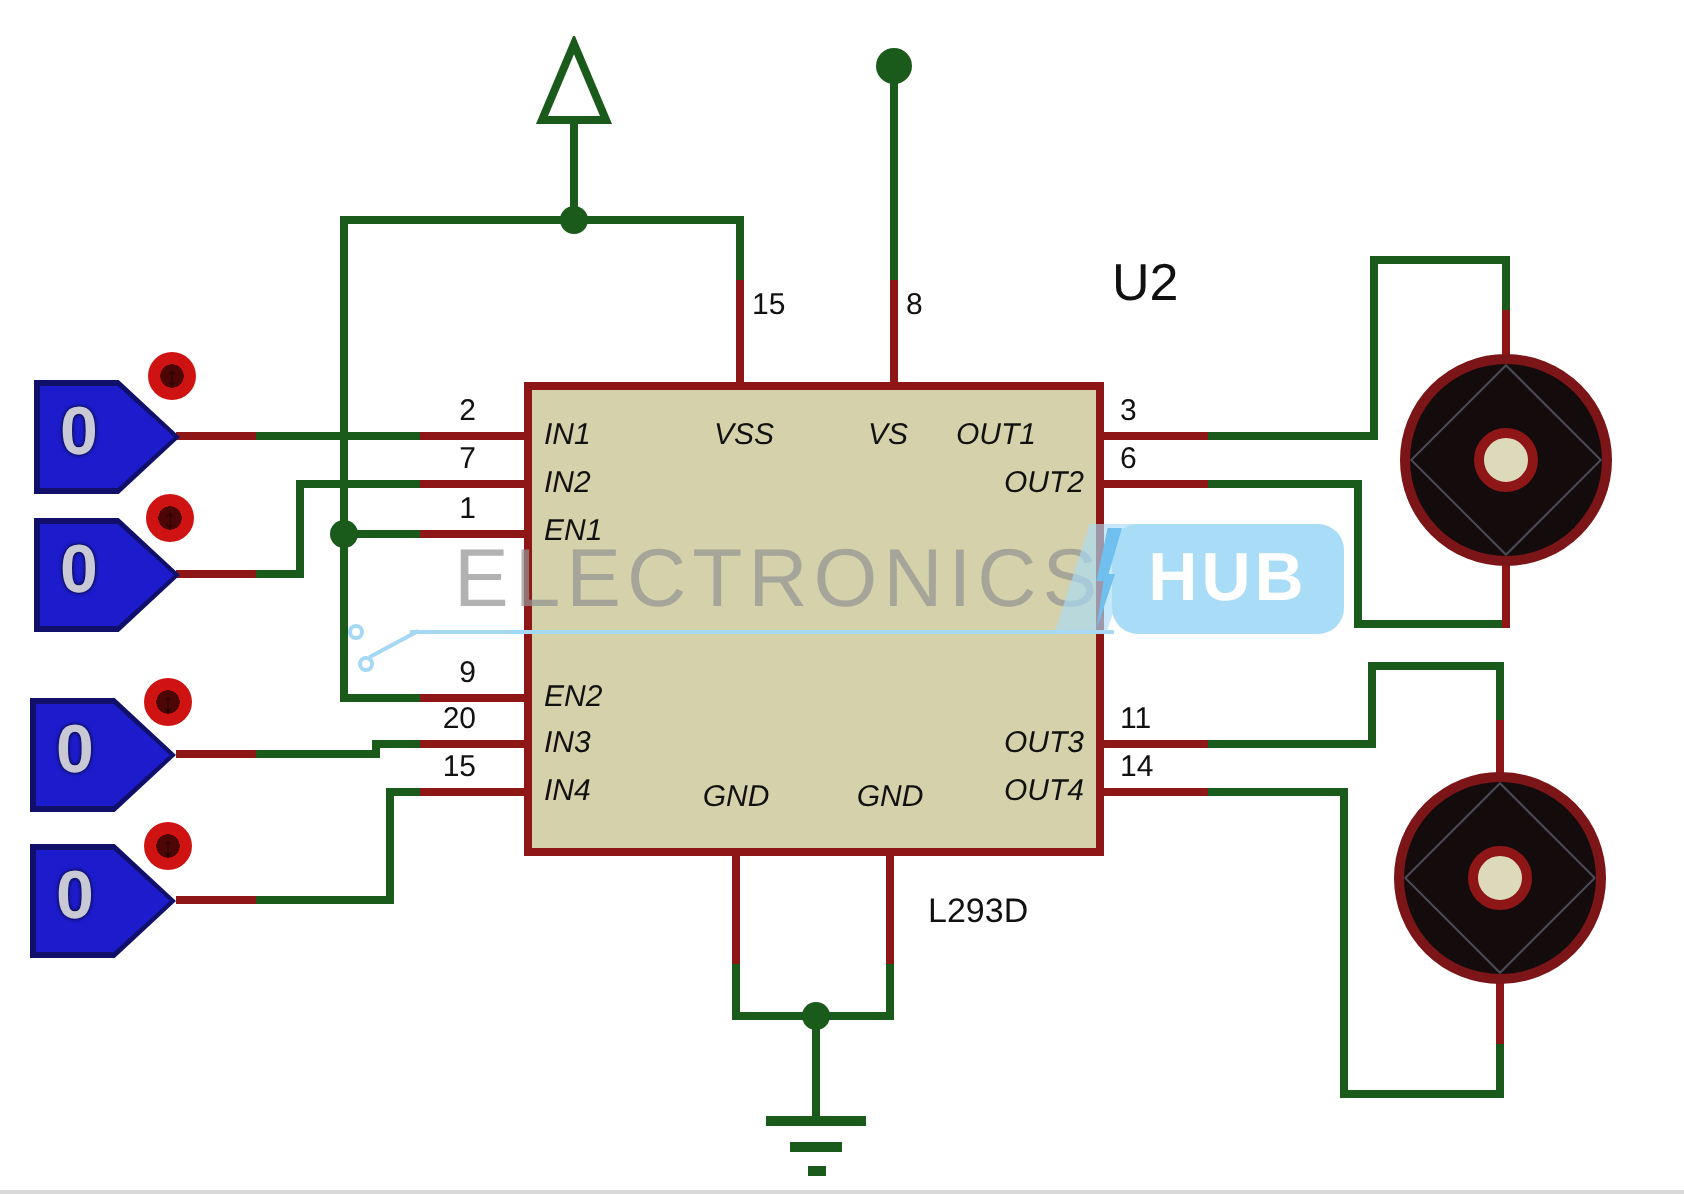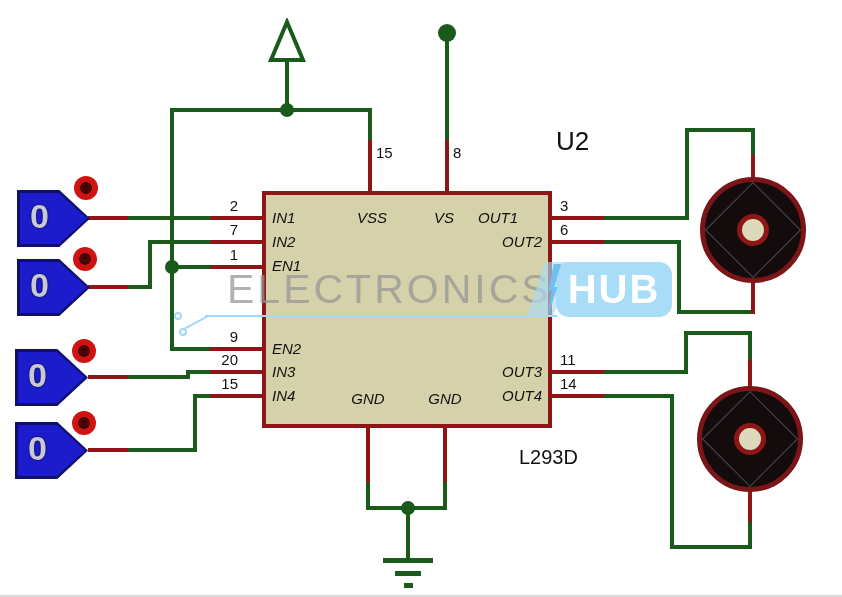--- a/index.html
+++ b/index.html
@@ -35,34 +35,34 @@
   .motor .body{position:absolute;inset:0;border-radius:50%;border:5px solid #7c1517;
       background:#140c0c;box-sizing:border-box;}
   .motor .diamond{position:absolute;left:19px;top:19px;width:68px;height:68px;
       border:1px solid #4b4b58;transform:rotate(45deg);box-sizing:border-box;}
   .motor .hub{position:absolute;left:37px;top:37px;width:32px;height:32px;border-radius:50%;
       border:5px solid #8e1616;background:#ddd9bb;box-sizing:border-box;}
   
   .supply{position:absolute;left:494px;top:44px;font-size:20px;font-weight:bold;
       color:#8e1414;z-index:3;}
   .refdes{position:absolute;left:556px;top:126px;font-size:26px;color:#111;z-index:3;}
-  .part{position:absolute;left:519px;top:446px;font-size:20px;color:#111;z-index:3;}
+  .part{position:absolute;left:464px;top:446px;font-size:17px;color:#111;z-index:3;}
   
   .wm-line{position:absolute;left:205px;top:315px;width:352px;height:2px;
       background:#a5d8f5;z-index:4;}
   .wm-sw-c{position:absolute;width:8px;height:8px;border:2px solid #a5d8f5;border-radius:50%;
       background:#fff;box-sizing:border-box;z-index:4;}
   .wm-sw-l{position:absolute;left:183px;top:321px;width:28px;height:2px;background:#a5d8f5;
       transform:rotate(-28deg);z-index:4;}
   .wm-left{position:absolute;left:183px;top:266px;font-size:41px;letter-spacing:3px;
       color:rgba(148,148,148,0.72);z-index:4;white-space:nowrap;margin-left:44px;}
   .wm-badge{position:absolute;left:556px;top:262px;width:116px;height:55px;
       background:#a9dcf7;border-radius:13px;z-index:4;
       display:flex;align-items:center;justify-content:center;}
-  .wm-badge span{color:#ffffff;font-size:40px;font-weight:bold;letter-spacing:2px;}
+  .wm-badge span{color:#ffffff;font-size:34px;font-weight:bold;letter-spacing:2px;}
   .wm-wedge{position:absolute;left:536px;top:262px;width:26px;height:55px;
       background:rgba(169,220,247,0.65);transform:skewX(-18deg);z-index:4;}
   .wm-bolt{position:absolute;left:545px;top:264px;width:16px;height:51px;background:#6fc0ee;
       clip-path:polygon(55% 0,100% 0,58% 45%,78% 45%,20% 100%,42% 52%,20% 52%);z-index:5;}
   svg.arrow{position:absolute;left:267px;top:18px;z-index:2;}
 </style>
 </head>
 <body>
 
 <div class="stage">

